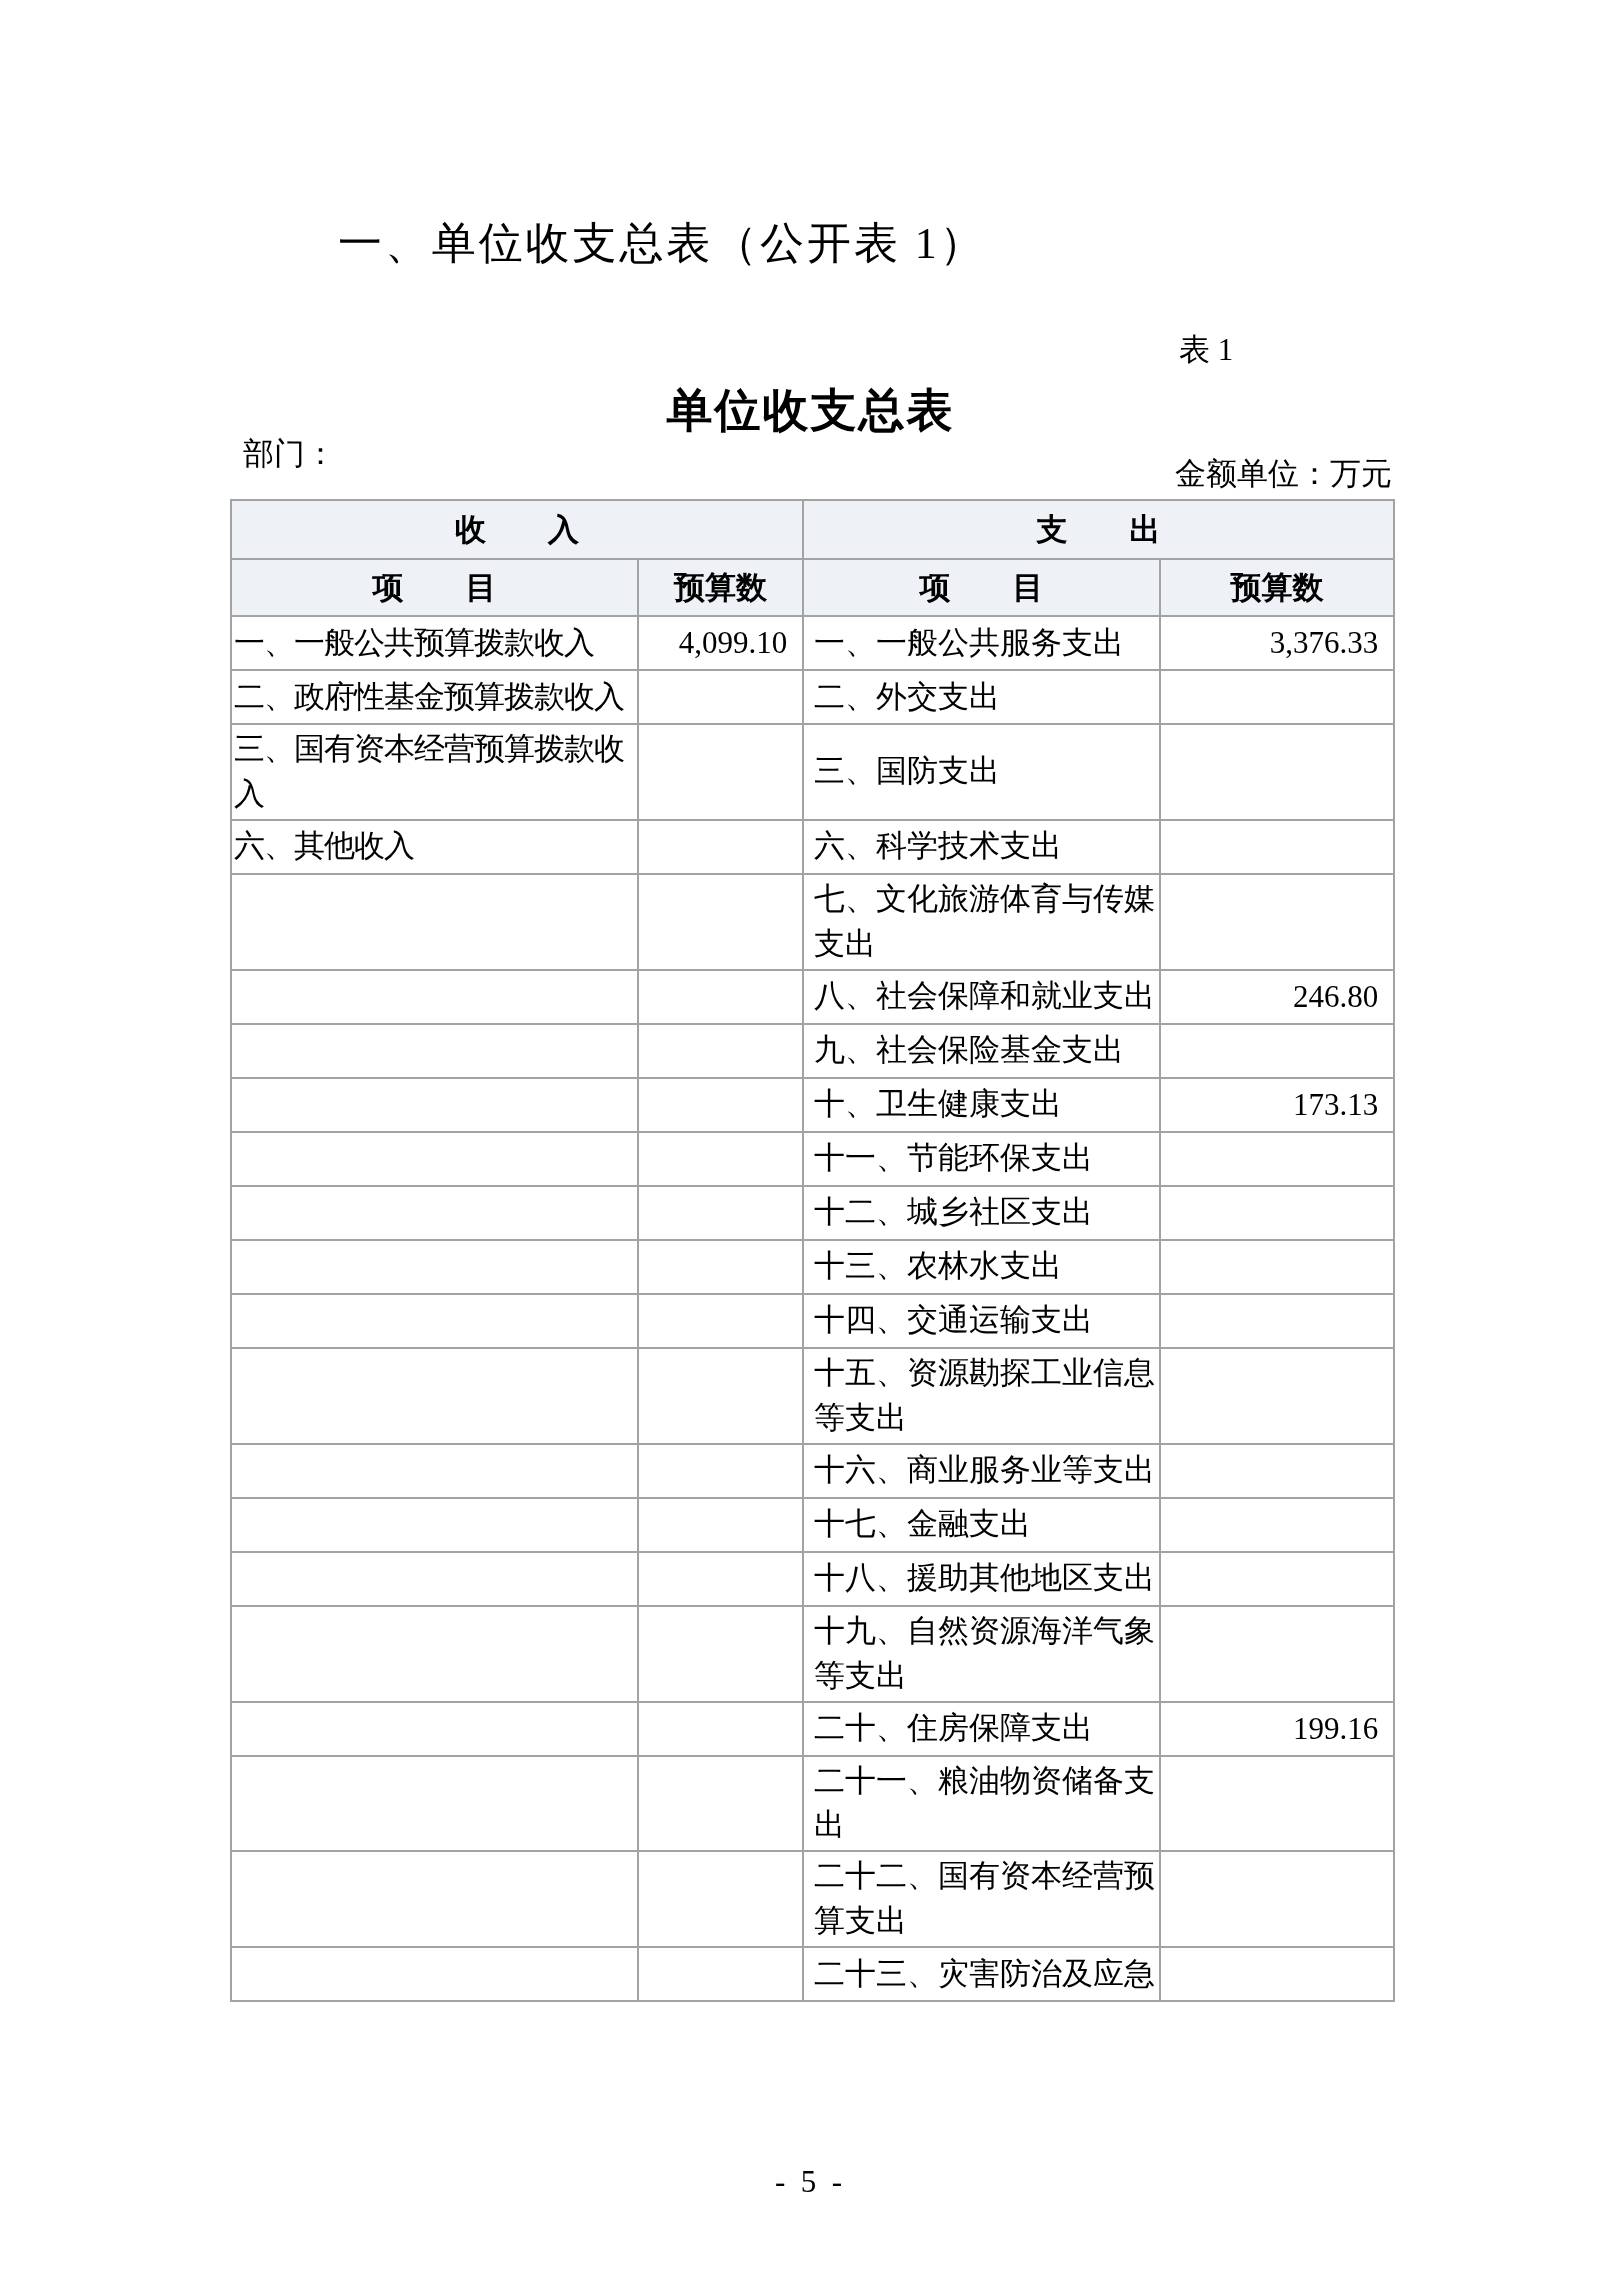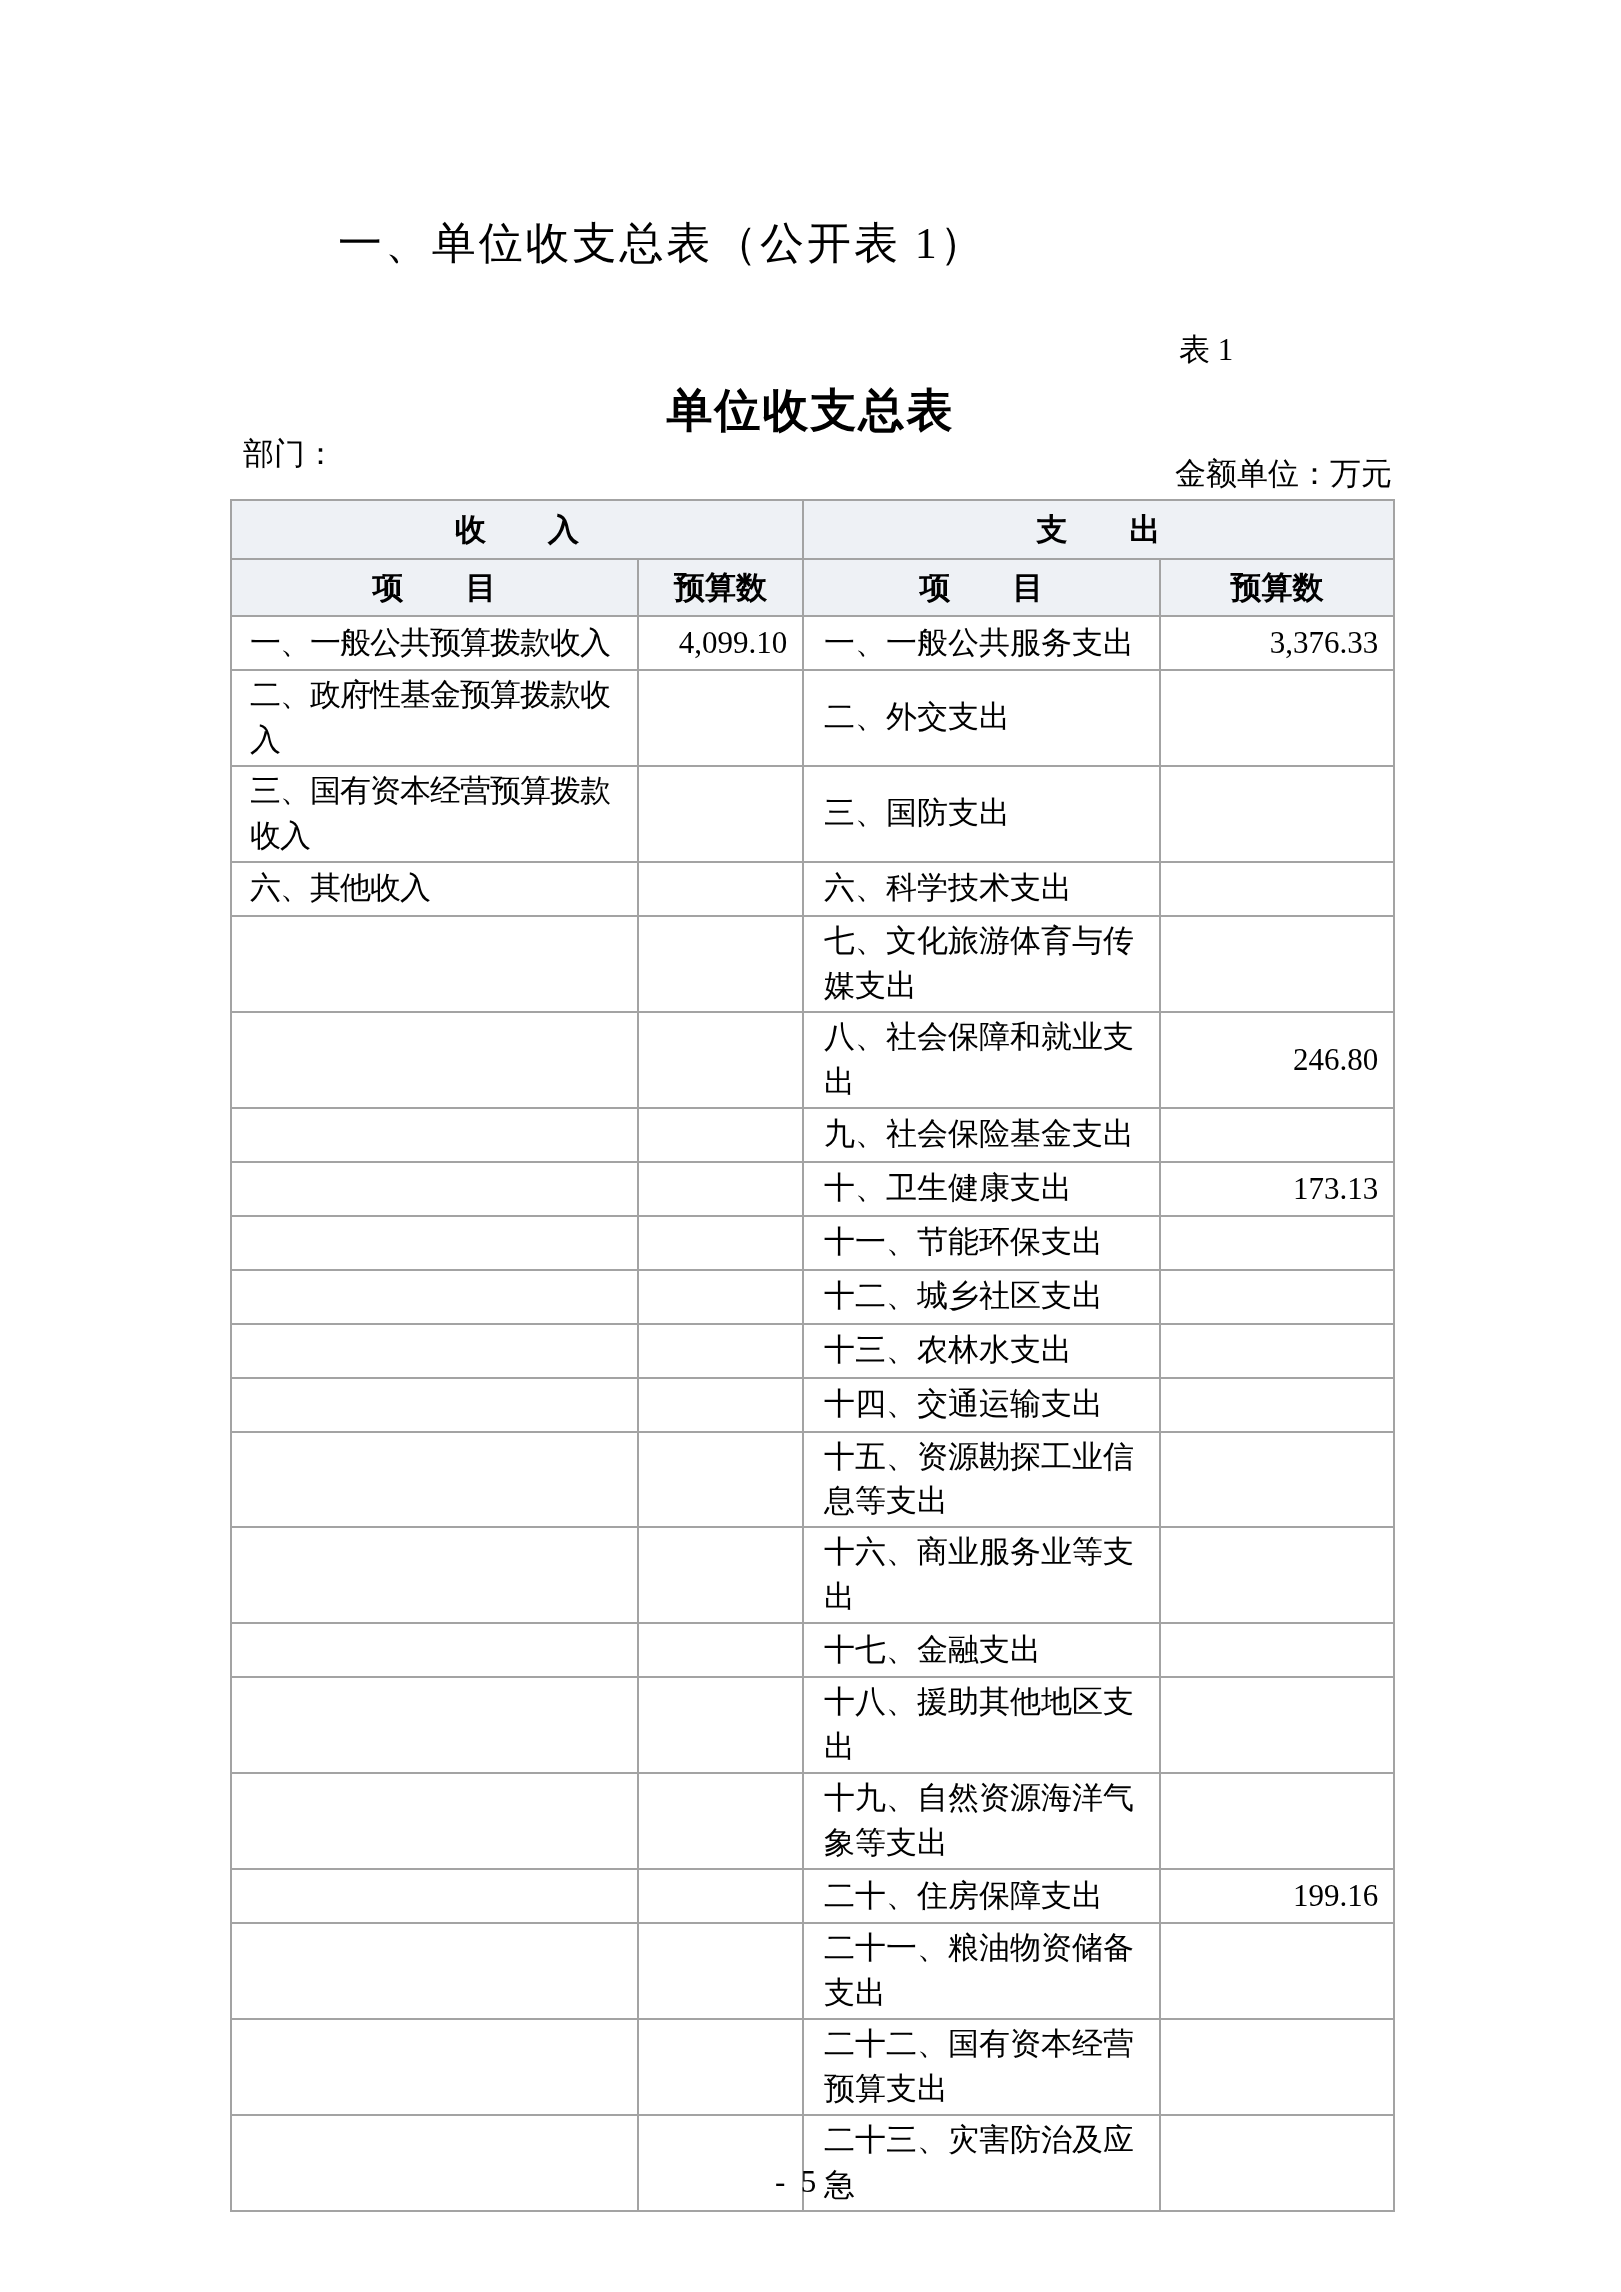--- a/index.html
+++ b/index.html
@@ -57,22 +57,22 @@
   .hrow1{height:59px;}
   .hrow2{height:57px;}
   tr.row{height:54px;}
   tr.row.tall{height:91px;}
   td.item{
     font-size:31px;text-align:left;line-height:1.45;
     word-break:break-all;
     padding:2px 2px 2px 14.7px;
     background:#fff;
   }
-  td.income-item{letter-spacing:-1px;padding-left:18px;}
-  td.expense-item{padding-left:20px;}
+  td.income-item{letter-spacing:-1px;padding-left:2px;}
+  td.expense-item{padding-left:10px;}
   td.num{
     font-size:31px;text-align:right;
     padding:2px 14.7px 2px 2px;
     background:#fff;
   }
   .footer{
     position:absolute;left:0;top:2164px;width:1621px;
     text-align:center;font-size:31px;letter-spacing:3.9px;
   }
 </style>

